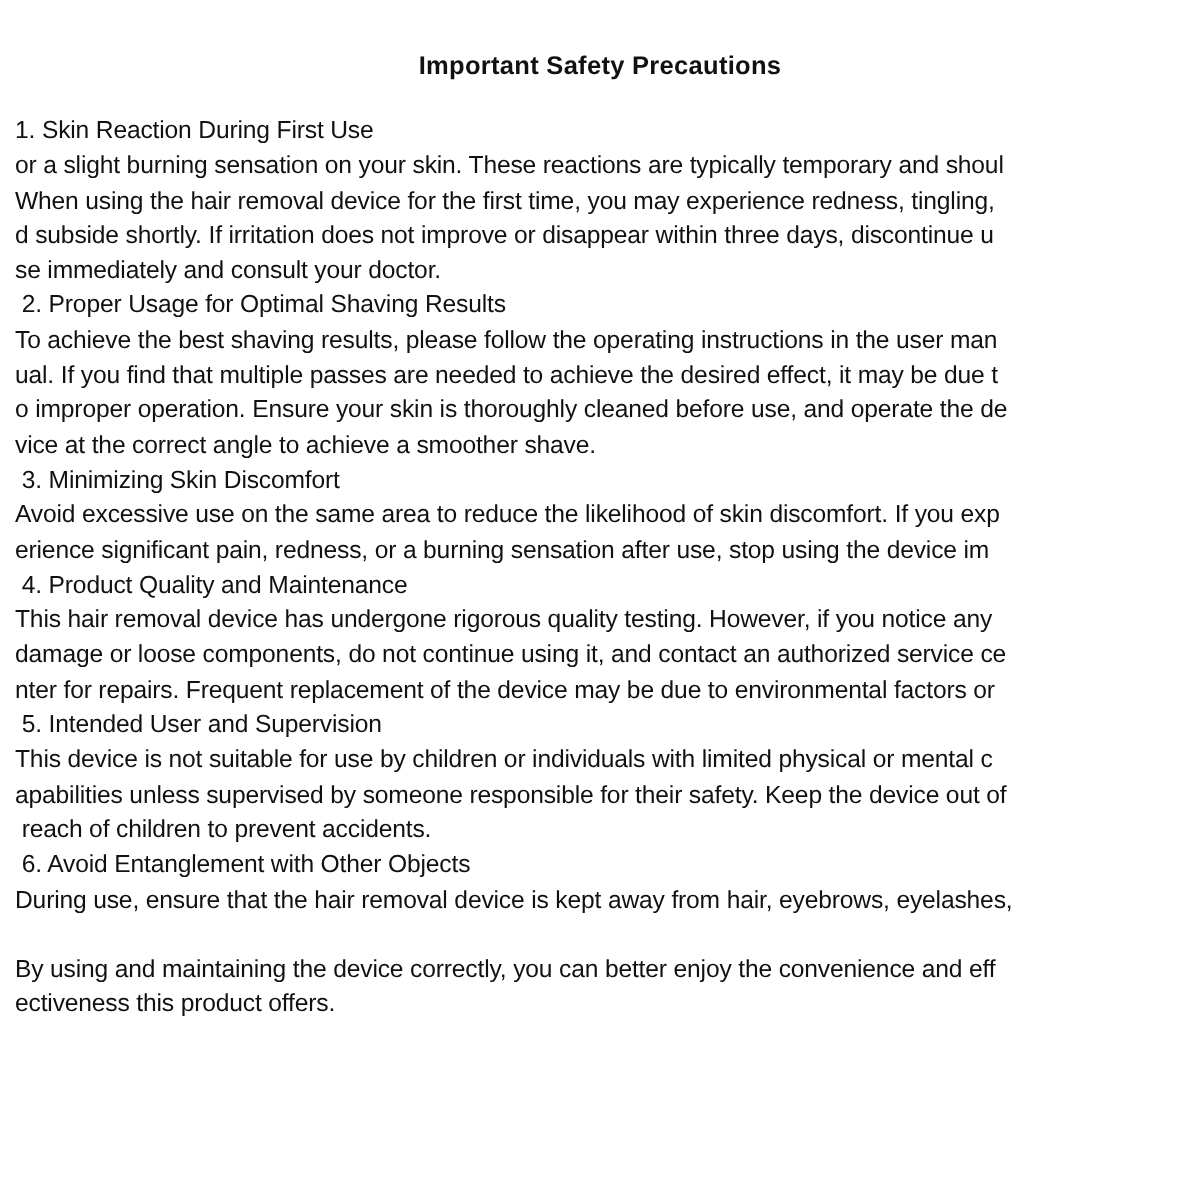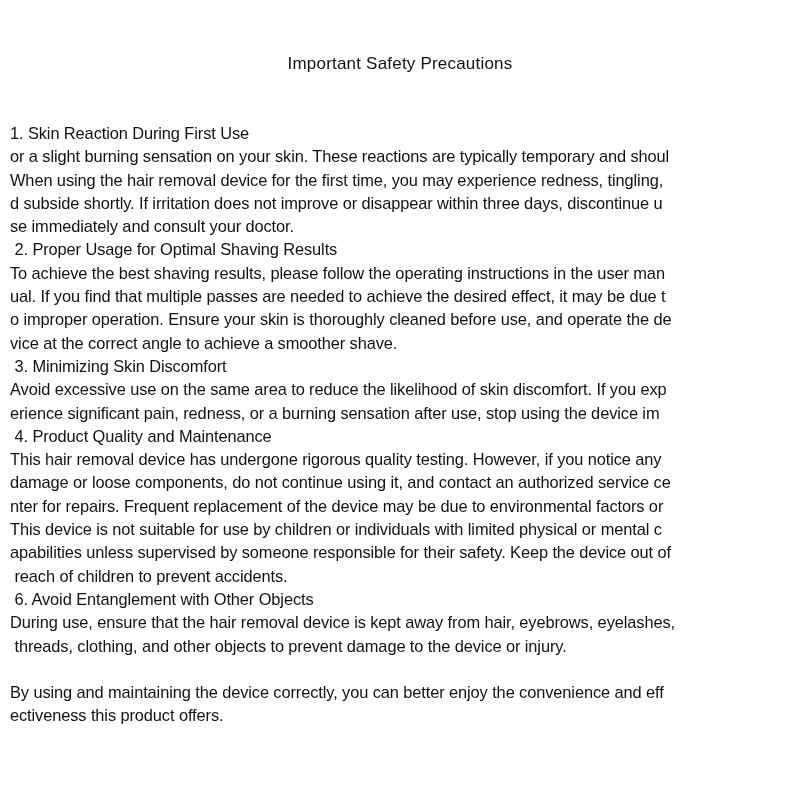--- a/index.html
+++ b/index.html
@@ -15,33 +15,32 @@
     color: #111111;
   }
   .page {
     position: relative;
     width: 800px;
     height: 800px;
     background: #ffffff;
   }
   .doc-title {
     margin: 0;
-    padding-top: 54px;
+    padding-top: 34px;
     text-align: center;
     font-size: 17px;
-    font-weight: 400;
+    font-weight: 700;
     letter-spacing: 0.2px;
     white-space: pre;
   }
   .doc-body {
     position: absolute;
     top: 76px;
     left: 10px;
     right: 0;
-    margin-top: 46px;
   }
   .line {
     white-space: pre;           
     font-size: 16.4px;
     line-height: 23.3px;
     height: 23.3px;
     letter-spacing: -0.1px;
     font-weight: 400;
   }
   .line.blank {
@@ -64,23 +63,23 @@
       <div class="line">ual. If you find that multiple passes are needed to achieve the desired effect, it may be due t</div>
       <div class="line">o improper operation. Ensure your skin is thoroughly cleaned before use, and operate the de</div>
       <div class="line">vice at the correct angle to achieve a smoother shave.</div>
       <div class="line"> 3. Minimizing Skin Discomfort</div>
       <div class="line">Avoid excessive use on the same area to reduce the likelihood of skin discomfort. If you exp</div>
       <div class="line">erience significant pain, redness, or a burning sensation after use, stop using the device im</div>
       <div class="line"> 4. Product Quality and Maintenance</div>
       <div class="line">This hair removal device has undergone rigorous quality testing. However, if you notice any</div>
       <div class="line">damage or loose components, do not continue using it, and contact an authorized service ce</div>
       <div class="line">nter for repairs. Frequent replacement of the device may be due to environmental factors or</div>
+      <div class="line"> 5. Intended User and Supervision</div>
       <div class="line">This device is not suitable for use by children or individuals with limited physical or mental c</div>
       <div class="line">apabilities unless supervised by someone responsible for their safety. Keep the device out of</div>
       <div class="line"> reach of children to prevent accidents.</div>
       <div class="line"> 6. Avoid Entanglement with Other Objects</div>
       <div class="line">During use, ensure that the hair removal device is kept away from hair, eyebrows, eyelashes,</div>
-      <div class="line"> threads, clothing, and other objects to prevent damage to the device or injury.</div>
       <div class="line blank"> </div>
       <div class="line">By using and maintaining the device correctly, you can better enjoy the convenience and eff</div>
       <div class="line">ectiveness this product offers.</div>
     </div>
 </div>
 
 </body></html>

